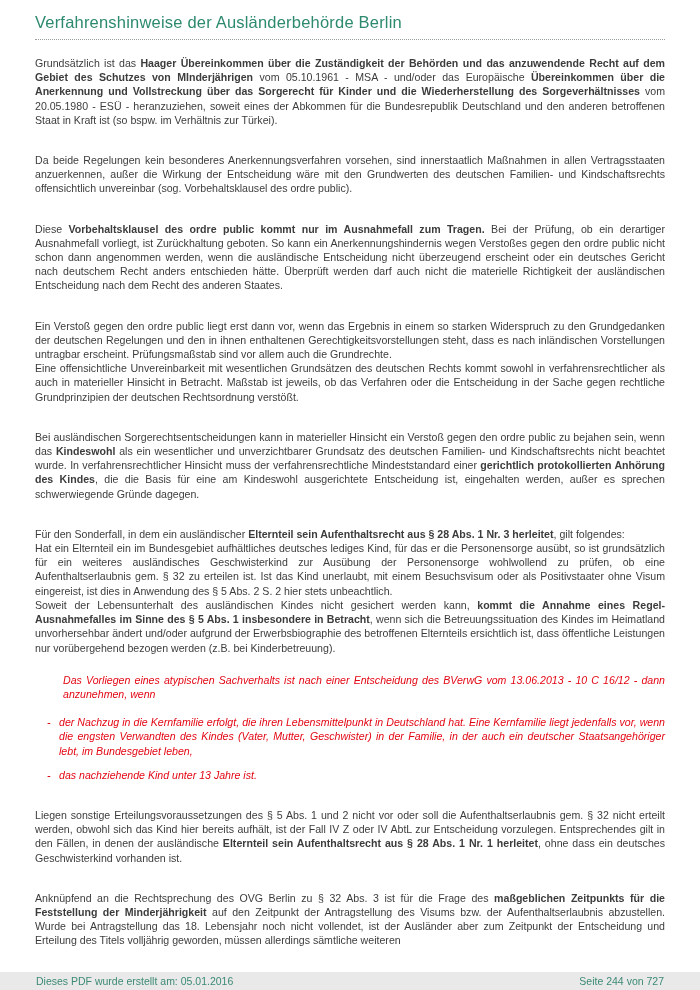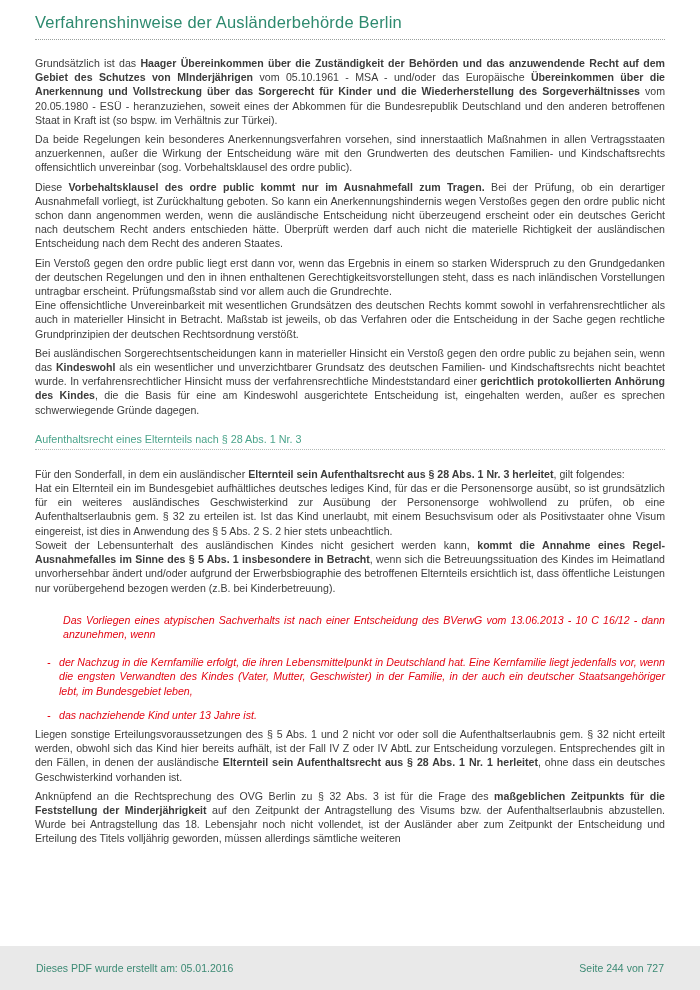--- a/index.html
+++ b/index.html
@@ -24,21 +24,21 @@
     letter-spacing: 0.2px;
     padding-bottom: 7px;
     border-bottom: 1px dotted #9aa09d;
     margin-bottom: 10px;
   }
   .para {
     font-size: 10.6px;
     line-height: 14.2px;
     text-align: justify;
     color: var(--body-text, #3c3c3c);
-    margin-top: 5px;
+    margin-top: 26px;
   }
   #content > :first-child { margin-top: 16px; }
   .sec-heading {
     font-size: 10.8px;
     font-weight: 400;
     color: var(--section-green, #4ba48b);
     margin-top: 16px;
     padding-bottom: 4px;
     border-bottom: 1px dotted #b3b9b6;
   }
@@ -53,21 +53,21 @@
     display: flex;
     font-size: 10.6px;
     line-height: 14.2px;
     margin-top: 10px;
   }
   .dash-item .marker { width: 14px; flex: none; padding-left: 2px; }
   .dash-item .txt { flex: 1; text-align: justify; }
   .footer {
     position: absolute;
     left: 0; right: 0; bottom: 0;
-    height: 44px;
+    height: 18px;
     background: var(--footer-bg, #e9e9e9);
     display: flex;
     align-items: center;
     justify-content: space-between;
     padding: 0 36px;
     font-size: 10.5px;
     color: var(--footer-text, #3c8a74);
   }
 </style>
 </head>
@@ -75,21 +75,20 @@
 
 <div class="page">
   <div class="doc">
     <h1 class="title">Verfahrenshinweise der Ausländerbehörde Berlin</h1>
     <div id="content">
         <div class="para"><span>Grundsätzlich ist das </span><span class="b">Haager Übereinkommen über die Zuständigkeit der Behörden und das anzuwendende Recht auf dem Gebiet des Schutzes von MInderjährigen</span><span> vom 05.10.1961 - MSA - und/oder das Europäische </span><span class="b">Übereinkommen über die Anerkennung und Vollstreckung über das Sorgerecht für Kinder und die Wiederherstellung des Sorgeverhältnisses</span><span> vom 20.05.1980 - ESÜ - heranzuziehen, soweit eines der Abkommen für die Bundesrepublik Deutschland und den anderen betroffenen Staat in Kraft ist (so bspw. im Verhältnis zur Türkei).</span></div>
         <div class="para"><span>Da beide Regelungen kein besonderes Anerkennungsverfahren vorsehen, sind innerstaatlich Maßnahmen in allen Vertragsstaaten anzuerkennen, außer die Wirkung der Entscheidung wäre mit den Grundwerten des deutschen Familien- und Kindschaftsrechts offensichtlich unvereinbar (sog. Vorbehaltsklausel des ordre public).</span></div>
         <div class="para"><span>Diese </span><span class="b">Vorbehaltsklausel des ordre public kommt nur im Ausnahmefall zum Tragen.</span><span> Bei der Prüfung, ob ein derartiger Ausnahmefall vorliegt, ist Zurückhaltung geboten. So kann ein Anerkennungshindernis wegen Verstoßes gegen den ordre public nicht schon dann angenommen werden, wenn die ausländische Entscheidung nicht überzeugend erscheint oder ein deutsches Gericht nach deutschem Recht anders entschieden hätte. Überprüft werden darf auch nicht die materielle Richtigkeit der ausländischen Entscheidung nach dem Recht des anderen Staates.</span></div>
         <div class="para"><span>Ein Verstoß gegen den ordre public liegt erst dann vor, wenn das Ergebnis in einem so starken Widerspruch zu den Grundgedanken der deutschen Regelungen und den in ihnen enthaltenen Gerechtigkeitsvorstellungen steht, dass es nach inländischen Vorstellungen untragbar erscheint. Prüfungsmaßstab sind vor allem auch die Grundrechte.</span><br><span>Eine offensichtliche Unvereinbarkeit mit wesentlichen Grundsätzen des deutschen Rechts kommt sowohl in verfahrensrechtlicher als auch in materieller Hinsicht in Betracht. Maßstab ist jeweils, ob das Verfahren oder die Entscheidung in der Sache gegen rechtliche Grundprinzipien der deutschen Rechtsordnung verstößt.</span></div>
         <div class="para"><span>Bei ausländischen Sorgerechtsentscheidungen kann in materieller Hinsicht ein Verstoß gegen den ordre public zu bejahen sein, wenn das </span><span class="b">Kindeswohl</span><span> als ein wesentlicher und unverzichtbarer Grundsatz des deutschen Familien- und Kindschaftsrechts nicht beachtet wurde. In verfahrensrechtlicher Hinsicht muss der verfahrensrechtliche Mindeststandard einer </span><span class="b">gerichtlich protokollierten Anhörung des Kindes</span><span>, die die Basis für eine am Kindeswohl ausgerichtete Entscheidung ist, eingehalten werden, außer es sprechen schwerwiegende Gründe dagegen.</span></div>
-        <h2 class="sec-heading">Aufenthaltsrecht eines Elternteils nach § 28 Abs. 1 Nr. 3</h2>
         <div class="para"><span>Für den Sonderfall, in dem ein ausländischer </span><span class="b">Elternteil sein Aufenthaltsrecht aus § 28 Abs. 1 Nr. 3 herleitet</span><span>, gilt folgendes:</span><br><span>Hat ein Elternteil ein im Bundesgebiet aufhältliches deutsches lediges Kind, für das er die Personensorge ausübt, so ist grundsätzlich für ein weiteres ausländisches Geschwisterkind zur Ausübung der Personensorge wohlwollend zu prüfen, ob eine Aufenthaltserlaubnis gem. § 32 zu erteilen ist. Ist das Kind unerlaubt, mit einem Besuchsvisum oder als Positivstaater ohne Visum eingereist, ist dies in Anwendung des § 5 Abs. 2 S. 2 hier stets unbeachtlich.</span><br><span>Soweit der Lebensunterhalt des ausländischen Kindes nicht gesichert werden kann, </span><span class="b">kommt die Annahme eines Regel-Ausnahmefalles im Sinne des § 5 Abs. 1 insbesondere in Betracht</span><span>, wenn sich die Betreuungssituation des Kindes im Heimatland unvorhersehbar ändert und/oder aufgrund der Erwerbsbiographie des betroffenen Elternteils ersichtlich ist, dass öffentliche Leistungen nur vorübergehend bezogen werden (z.B. bei Kinderbetreuung).</span></div>
         <div class="para red it space-before"><span>Das Vorliegen eines atypischen Sachverhalts ist nach einer Entscheidung des BVerwG vom 13.06.2013 - 10 C 16/12 - dann anzunehmen, wenn</span></div>
         <div class="dash-list red it">
           <div class="dash-item">
             <span class="marker">-</span>
             <span class="txt"><span>der Nachzug in die Kernfamilie erfolgt, die ihren Lebensmittelpunkt in Deutschland hat. Eine Kernfamilie liegt jedenfalls vor, wenn die engsten Verwandten des Kindes (Vater, Mutter, Geschwister) in der Familie, in der auch ein deutscher Staatsangehöriger lebt, im Bundesgebiet leben,</span></span>
           </div>
           <div class="dash-item">
             <span class="marker">-</span>
             <span class="txt"><span>das nachziehende Kind unter 13 Jahre ist.</span></span>

